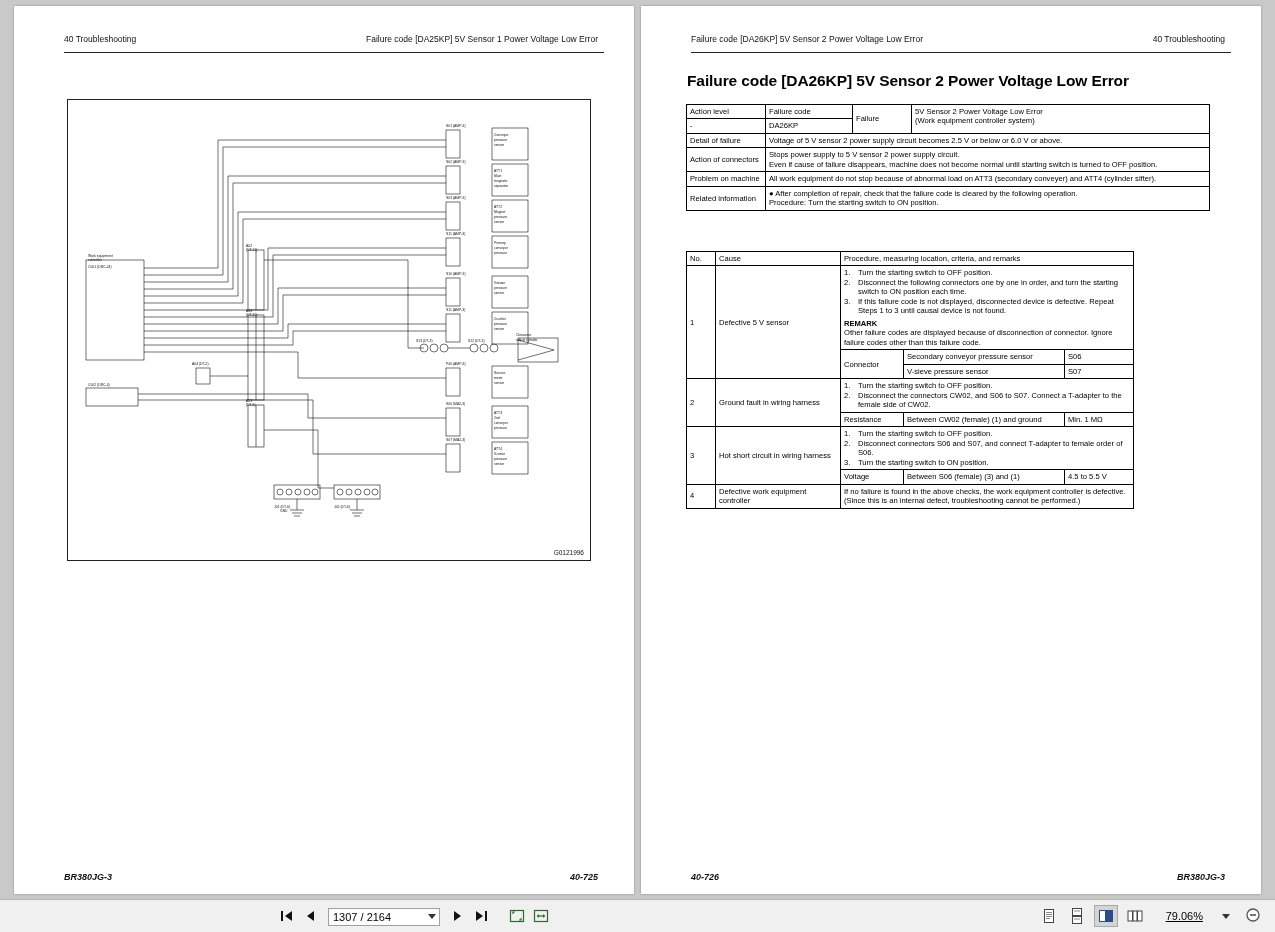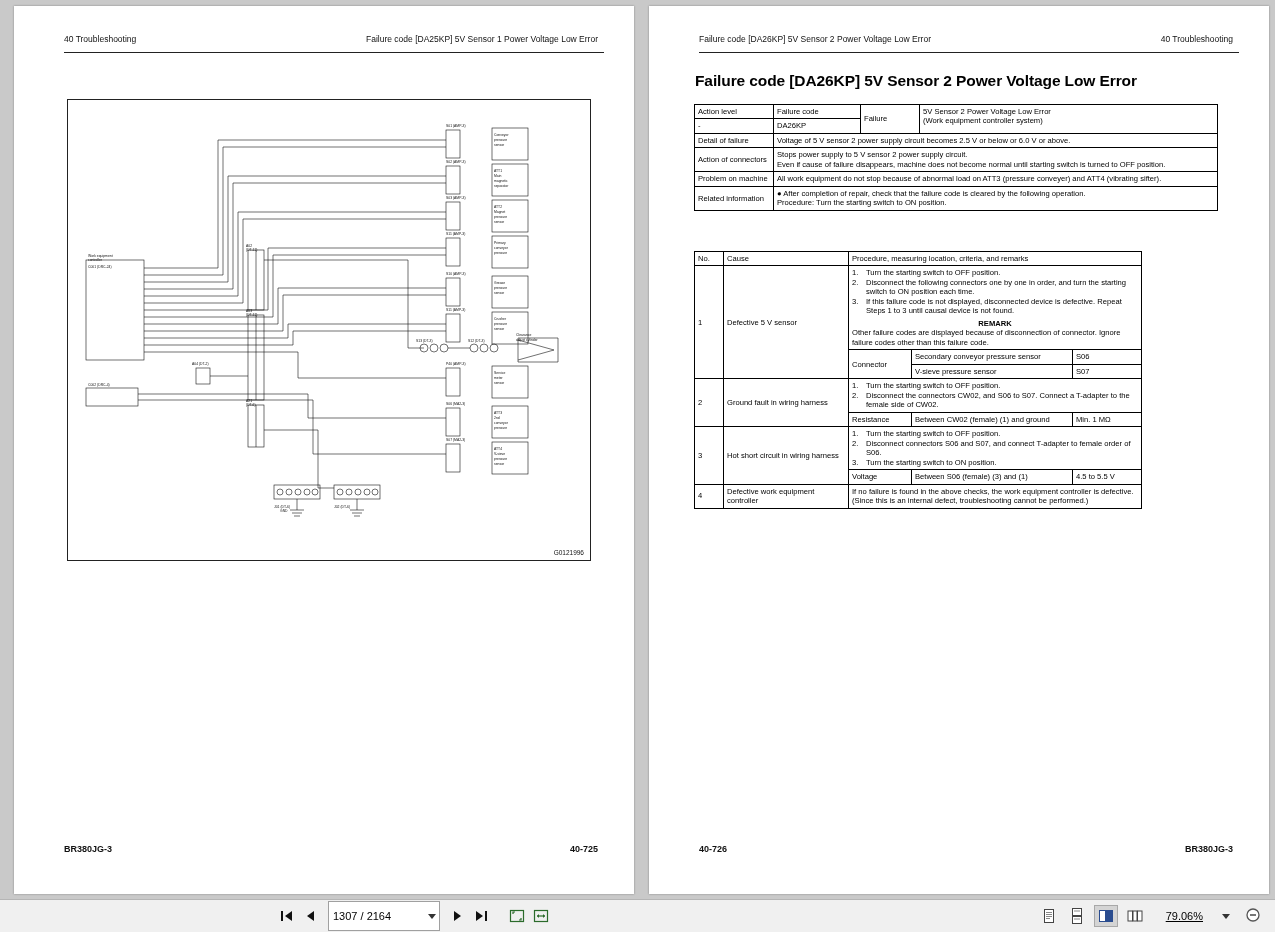--- a/index.html
+++ b/index.html
@@ -24,21 +24,21 @@
   }
   .page {
     position: absolute;
     top: 6px;
     width: 620px;
     height: 888px;
     background: #ffffff;
     box-shadow: 0 0 2px rgba(0,0,0,0.35);
   }
   #page-left { left: 14px; }
-  #page-right { left: 641px; margin-left: 8px; }
+  #page-right { left: 641px; }
 
   .pg-inner {
     position: absolute;
     left: 0; top: 0; right: 0; bottom: 0;
   }
 
   .hdr {
     position: absolute;
     left: 50px; right: 36px;
     top: 28px;
@@ -50,26 +50,27 @@
   .hdr .hdr-c { flex: 0 0 auto; }
   .hdr-rule {
     position: absolute;
     left: 50px; right: 30px;
     top: 46px;
     border-top: 1px solid #222;
   }
   .ftr {
     position: absolute;
     left: 50px; right: 36px;
-    bottom: 40px;
+    bottom: 12px;
     font-size: 9px;
     font-weight: bold;
     color: #111;
     display: flex;
     justify-content: space-between;
+    font-style: italic;
   }
 
   
   .lp-title {
     position: absolute;
     left: 54px;
     top: 72px;
     font-size: 11.5px;
     font-weight: bold;
     color: #111;
@@ -112,21 +113,21 @@
   table.doc td, table.doc th {
     border: 1px solid #000;
     padding: 2px 3px;
     vertical-align: top;
     font-weight: normal;
     text-align: left;
     line-height: 1.25;
   }
   .ctr { text-align: right; }
   .mid { vertical-align: middle !important; }
-  .bold { font-weight: bold; text-align: center; }
+  .bold { font-weight: bold; }
 
   #tbl-summary { left: 45px; top: 98px; width: 524px; }
   #tbl-procedure { left: 45px; top: 245px; width: 448px; }
   .li-row { position: relative; padding-left: 14px; }
   .li-row > .num { position: absolute; left: 0; top: 0; }
 
   
   .toolbar {
     position: absolute;
     left: 0;
@@ -150,21 +151,21 @@
     display: flex;
     align-items: center;
     justify-content: center;
     cursor: pointer;
     background: transparent;
     border: none;
   }
   .tb-btn svg { display: block; }
   .page-input {
     width: 112px;
-    height: 30px;
+    height: 18px;
     border: 1px solid #a0a0a0;
     background: #fff;
     font-size: 11px;
     font-family: "Liberation Sans", sans-serif;
     padding: 0 16px 0 4px;
     box-sizing: border-box;
     color: #000;
     position: relative;
   }
   .page-input-wrap { position: relative; display: inline-block; margin: 0 4px; }
@@ -431,21 +432,21 @@
             <td class="ctr mid">Detail of failure</td>
             <td colspan="3" style="white-space:pre-line;">Voltage of 5 V sensor 2 power supply circuit becomes 2.5 V or below or 6.0 V or above.</td>
           </tr>
           <tr>
             <td class="ctr mid">Action of connectors</td>
             <td colspan="3" style="white-space:pre-line;">Stops power supply to 5 V sensor 2 power supply circuit.
 Even if cause of failure disappears, machine does not become normal until starting switch is turned to OFF position.</td>
           </tr>
           <tr>
             <td class="ctr mid">Problem on machine</td>
-            <td colspan="3" style="white-space:pre-line;">All work equipment do not stop because of abnormal load on ATT3 (pressure conveyer) and ATT4 (vibrating sifter).</td>
+            <td colspan="3" style="white-space:pre-line;">All work equipment do not stop because of abnormal load on ATT3 (secondary conveyer) and ATT4 (cylinder sifter).</td>
           </tr>
           <tr>
             <td class="ctr mid">Related information</td>
             <td colspan="3" style="white-space:pre-line;">●  After completion of repair, check that the failure code is cleared by the following operation.
      Procedure: Turn the starting switch to ON position.</td>
           </tr>
         </tbody>
           </table>
 
         <table class="doc" id="tbl-procedure">

